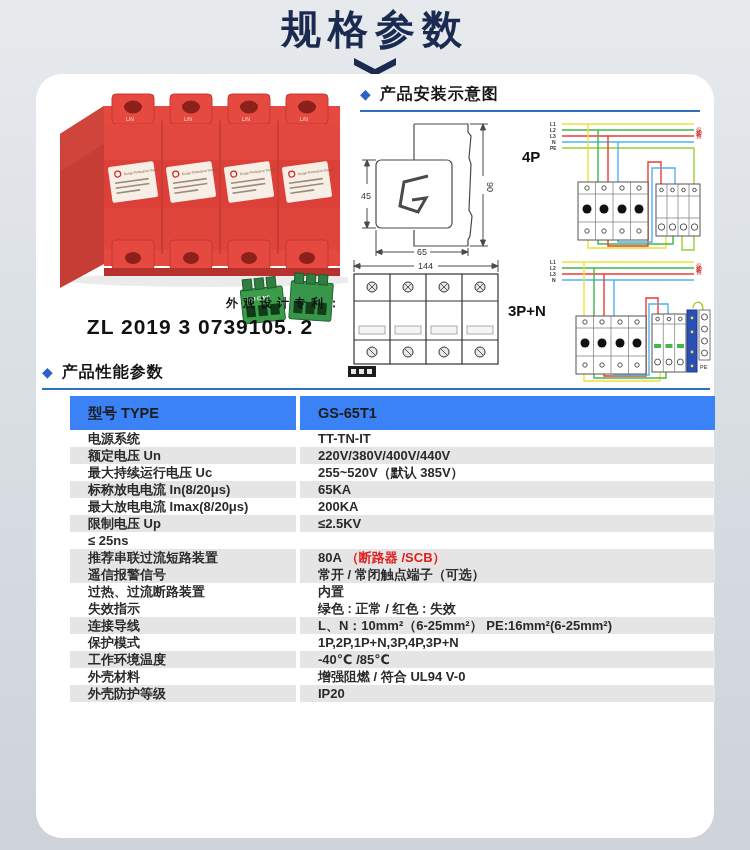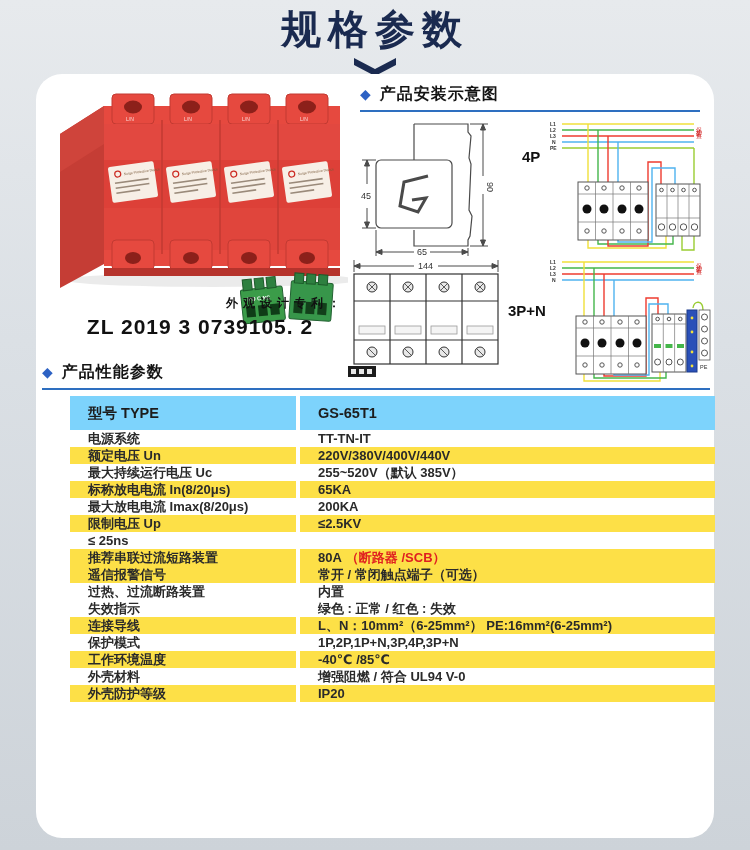--- a/index.html
+++ b/index.html
@@ -25,22 +25,22 @@
   .patent-label{font-size:12px;font-weight:700;letter-spacing:5px;text-align:right;}
   .patent-number{font-size:21px;font-weight:700;letter-spacing:1px;margin-top:3px;}
   
   .spec-table{position:absolute;left:70px;top:396px;width:645px;}
   .t-row{display:flex;height:17px;}
   .t-row.head{height:34px;}
   .cl{width:226px;margin-right:4px;display:flex;align-items:center;padding-left:18px;box-sizing:border-box;
       font-size:13px;font-weight:600;color:#2a2a2a;white-space:nowrap;}
   .cv{flex:1;display:flex;align-items:center;padding-left:18px;box-sizing:border-box;
       font-size:13px;font-weight:600;color:#2a2a2a;white-space:nowrap;}
-  .t-row.head .cl,.t-row.head .cv{background:#7dd3fc;font-weight:700;font-size:14.5px;color:#1c1c1c;}
-  .t-row.g .cl,.t-row.g .cv{background:#fde047;}
+  .t-row.head .cl,.t-row.head .cv{background:#3b82f6;font-weight:700;font-size:14.5px;color:#1c1c1c;}
+  .t-row.g .cl,.t-row.g .cv{background:#e5e5e5;}
   .red{color:#e02020;margin-left:4px;}
   
   .abs{position:absolute;}
   svg text{font-family:"Liberation Sans","DejaVu Sans",sans-serif;}
   .dim{font-size:9px;fill:#333;}
   .dwg-label{font-size:15px;font-weight:700;fill:#111;}
   .wire-lab{font-size:5px;fill:#333;font-weight:700;}
   .side-lab{font-size:6px;fill:#d22222;writing-mode:vertical-rl;letter-spacing:2px;}
 </style>
 </head>

